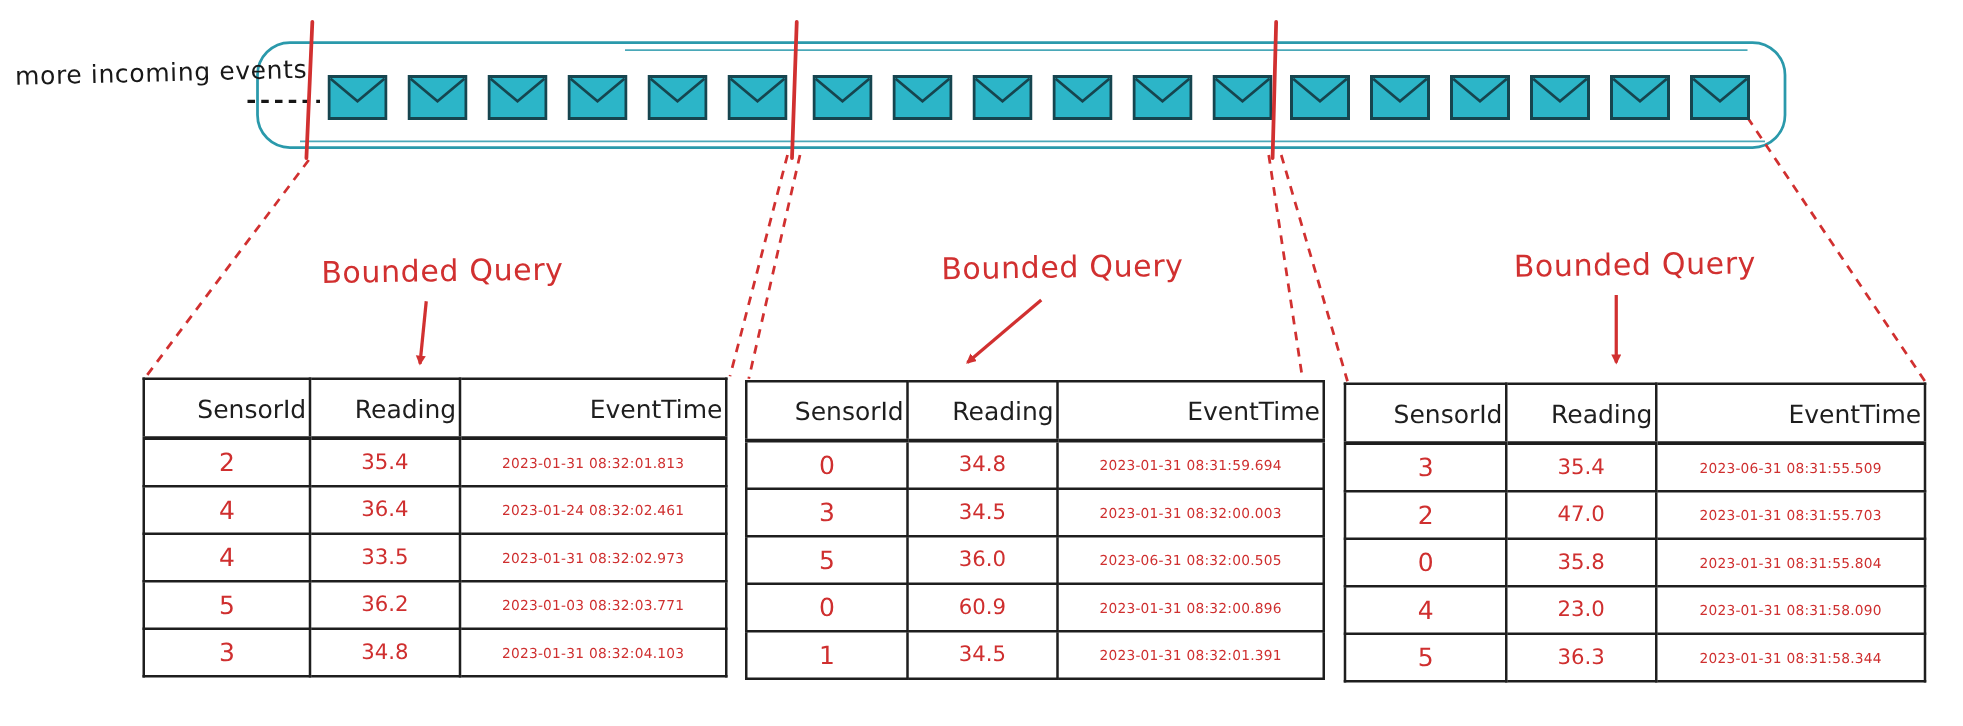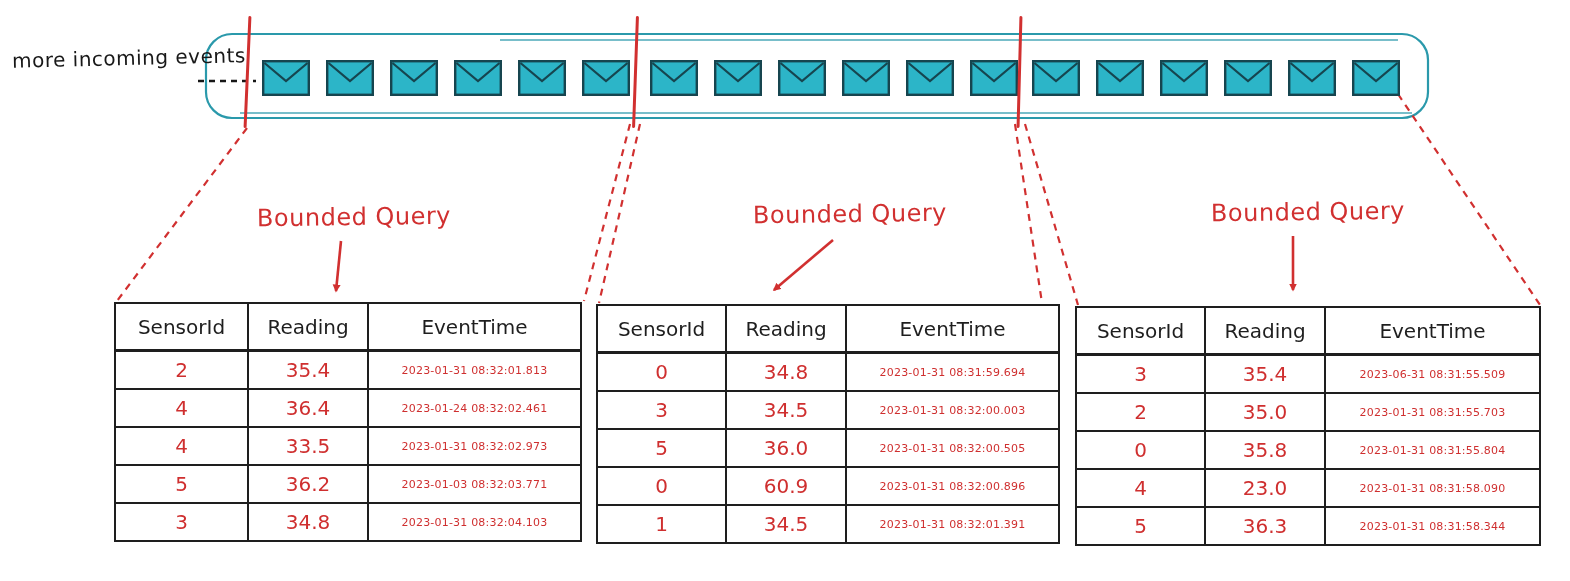--- a/index.html
+++ b/index.html
@@ -32,24 +32,24 @@
   .bq-label.q1{left:257px;top:203px;}
   .bq-label.q2{left:753px;top:200px;}
   .bq-label.q3{left:1211px;top:198px;}
 
   
   .bq-table{position:absolute;z-index:2;border-collapse:collapse;table-layout:fixed;
     background:#fff;border:2.6px solid var(--table_border,#1e1e1e);}
   .bq-table th,.bq-table td{border:2px solid var(--table_border,#1e1e1e);
     text-align:center;padding:0 2px;overflow:hidden;white-space:nowrap;}
   .bq-table th{height:45px;font-size:20px;font-weight:normal;
-    color:var(--header_text,#1e1e1e);border-bottom-width:3.2px;}
+    color:var(--header_text,#1e1e1e);border-bottom-width:3.2px;text-align:right;}
   .bq-table td{height:36px;color:var(--data_text,#cf2f2f);}
   .bq-table td.c0{font-size:20px;}
-  .bq-table td.c1{font-size:20px;}
+  .bq-table td.c1{font-size:17px;}
   .bq-table td.c2{font-size:11px;letter-spacing:.2px;}
   .bq-table.t1{left:114px;top:302px;width:468px;}
   .bq-table.t2{left:596px;top:304px;width:464px;}
   .bq-table.t3{left:1075px;top:306px;width:466px;}
 </style>
 </head>
 <body>
 
 <div class="canvas">
 
@@ -231,21 +231,21 @@
           <td class="c2">2023-01-31 08:31:59.694</td>
         </tr>
         <tr>
           <td class="c0">3</td>
           <td class="c1">34.5</td>
           <td class="c2">2023-01-31 08:32:00.003</td>
         </tr>
         <tr>
           <td class="c0">5</td>
           <td class="c1">36.0</td>
-          <td class="c2">2023-01-31 08:32:00.505</td>
+          <td class="c2">2023-06-31 08:32:00.505</td>
         </tr>
         <tr>
           <td class="c0">0</td>
           <td class="c1">60.9</td>
           <td class="c2">2023-01-31 08:32:00.896</td>
         </tr>
         <tr>
           <td class="c0">1</td>
           <td class="c1">34.5</td>
           <td class="c2">2023-01-31 08:32:01.391</td>
@@ -267,21 +267,21 @@
     </tr>
       </thead>
     <tbody>
         <tr>
           <td class="c0">3</td>
           <td class="c1">35.4</td>
           <td class="c2">2023-06-31 08:31:55.509</td>
         </tr>
         <tr>
           <td class="c0">2</td>
-          <td class="c1">35.0</td>
+          <td class="c1">47.0</td>
           <td class="c2">2023-01-31 08:31:55.703</td>
         </tr>
         <tr>
           <td class="c0">0</td>
           <td class="c1">35.8</td>
           <td class="c2">2023-01-31 08:31:55.804</td>
         </tr>
         <tr>
           <td class="c0">4</td>
           <td class="c1">23.0</td>

